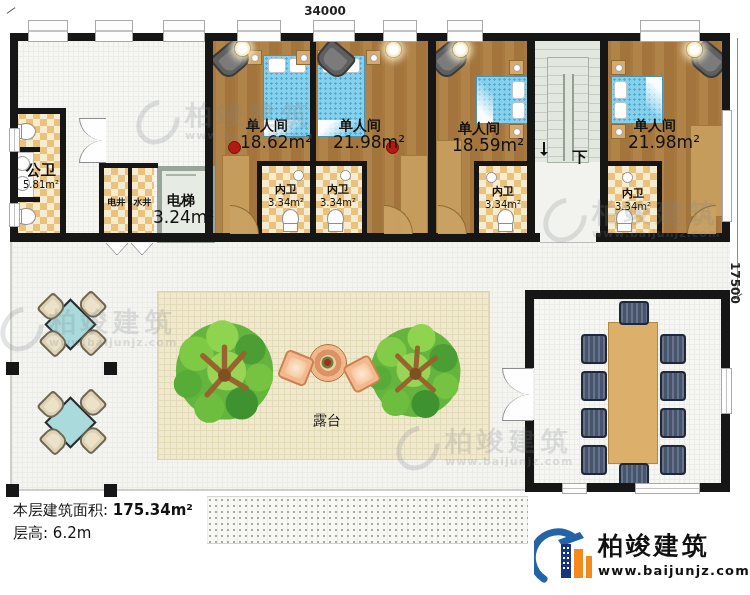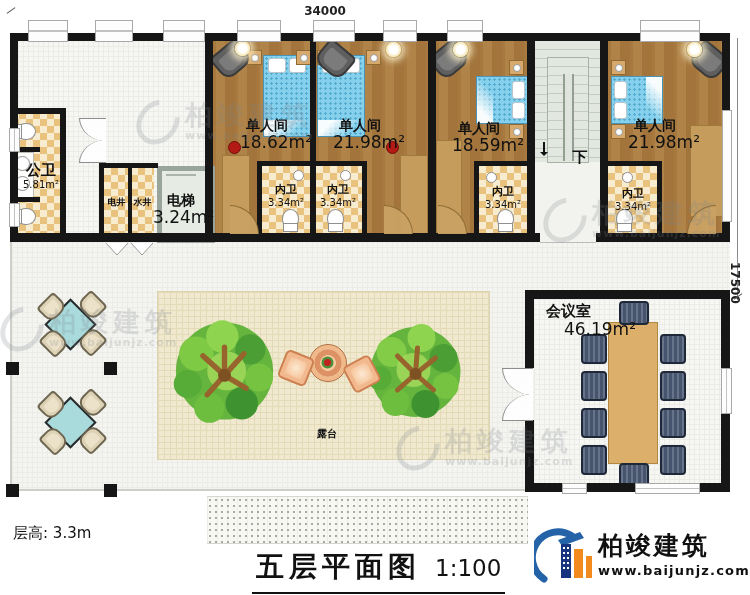--- a/index.html
+++ b/index.html
@@ -405,48 +405,45 @@
     <span class="nm">内卫</span>
       <span class="ar">3.34m²</span>
   </div>
   <div class="lbl sm-lbl" style="left:609px;top:188px;width:48px;">
     <span class="nm">内卫</span>
       <span class="ar">3.34m²</span>
   </div>
   <div class="lbl" style="left:568px;top:149px;width:24px;font-weight:bold;font-size:15px;">
     <span>下</span>
   </div>
-  <div class="lbl" style="left:292px;top:428px;width:70px;font-weight:bold;font-size:10px;">
+  <div class="lbl" style="left:292px;top:412px;width:70px;font-weight:normal;font-size:14px;">
     <span>露台</span>
-  </div>
-  <div class="lbl room-lbl" style="left:546px;top:303px;width:90px;text-align:left;">
-    <span class="nm" style="font-size:15px;">会议室</span>
-      <span class="ar">46.19m²</span>
   </div>
 
   <div class="abs dim" style="left:285px;top:4px;width:80px;text-align:center;">
     <span>34000</span>
   </div>
   <div class="abs thin" style="left:737px;top:38px;width:1px;height:262px;background:#8a8a8a;"></div>
   <div class="abs dim" style="left:728px;top:262px;writing-mode:vertical-rl;">
     <span>17500</span>
   </div>
   <div class="abs" style="left:6px;top:10px;width:10px;height:1px;background:#555;transform:rotate(-35deg);"></div>
   <div class="abs" style="left:733px;top:296px;width:10px;height:1px;background:#555;transform:rotate(-35deg);"></div>
 
   <div class="abs hatch" style="left:207px;top:496px;width:321px;height:46px;"></div>
 
+  <div class="abs info-line" style="left:13px;top:501px;">
+    <span>本层建筑面积:</span>
+    <span style="font-weight:bold;">175.34m²</span>
+  </div>
   <div class="abs info-line" style="left:13px;top:524px;">
     <span>层高:</span>
-    <span>3.3m</span>
-  </div>
-
-  <div class="abs" style="left:252px;top:548px;border-bottom:2px solid #111;padding:0 4px 6px 4px;">
-    <span class="title-cn">五层平面图</span><span class="title-scale">1:100</span>
-  </div>
+    <span>6.2m</span>
+  </div>
+
 
   <svg class="abs" style="left:534px;top:527px;" width="64" height="64" viewBox="0 0 64 64">
     <path d="M10,52 A25,25 0 0 1 38,9" stroke="#2463a8" stroke-width="7" fill="none" stroke-linecap="round"></path>
     <path d="M24,13 L46,5 L50,11 L28,19 Z" fill="#2463a8"></path>
     <rect x="27" y="17" width="10" height="34" fill="#17357f"></rect>
     <g fill="#ffffff">
         <rect x="29" y="20" width="2" height="2"></rect>
         <rect x="33" y="20" width="2" height="2"></rect>
         <rect x="29" y="25" width="2" height="2"></rect>
         <rect x="33" y="25" width="2" height="2"></rect>

